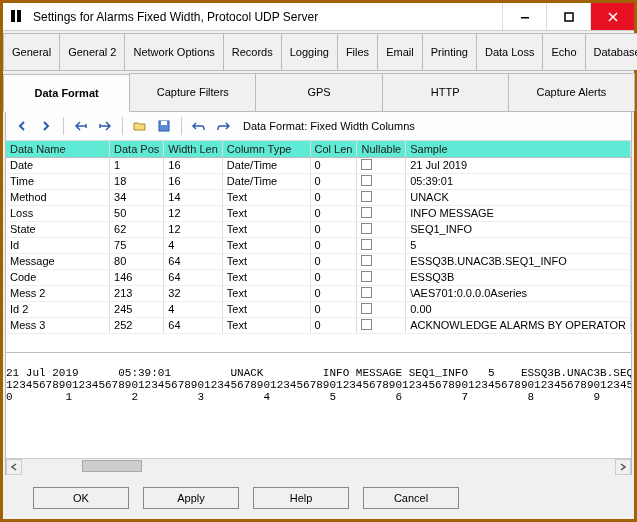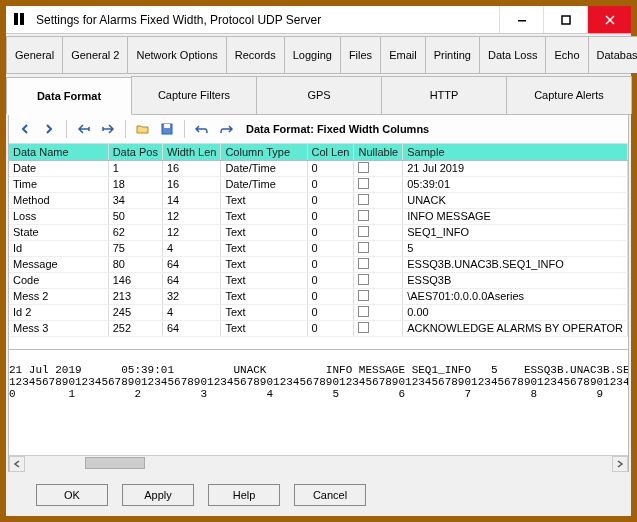--- a/index.html
+++ b/index.html
@@ -9,21 +9,21 @@
     font-size: 11px;
     background: #f0f0f0;
     width: 637px;
     height: 522px;
     overflow: hidden;
   }
   .window {
     width: 637px;
     height: 522px;
     background: #f0f0f0;
-    border: 6px solid #a16207;
+    border: 3px solid #a16207;
     display: flex;
     flex-direction: column;
   }
   .titlebar {
     height: 28px;
     background: #fff;
     display: flex;
     align-items: center;
     border-bottom: 1px solid #ccc;
   }
@@ -95,21 +95,21 @@
   .toolbar .tbtn {
     width: 20px; height: 20px;
     display: flex; align-items: center; justify-content: center;
     color: #2a5db0;
   }
   .toolbar .sep {
     width: 1px; height: 18px; background: #ccc; margin: 0 3px;
   }
   .toolbar .label-area {
     margin-left: 6px;
-    font-weight: bold;
+    font-weight: normal;
     color: #000;
   }
   table.grid {
     width: 100%;
     border-collapse: collapse;
     font-size: 11px;
     background: #fff;
   }
   table.grid th, table.grid td {
     border-right: 1px solid #ddd;
@@ -168,21 +168,21 @@
     position: absolute; left: 60px; top: 1px; height: 12px; width: 60px;
     background: #cdcdcd; border: 1px solid #aaa;
   }
   .button-row {
     display: flex;
     gap: 14px;
     padding: 10px 30px;
     background: #f0f0f0;
   }
   .button-row button {
-    width: 72px;
+    width: 96px;
     height: 22px;
     font-size: 11px;
     background: #f0f0f0;
     border: 1px solid #888;
   }
   svg { display: block; }
 </style>
 </head>
 <body>
 

